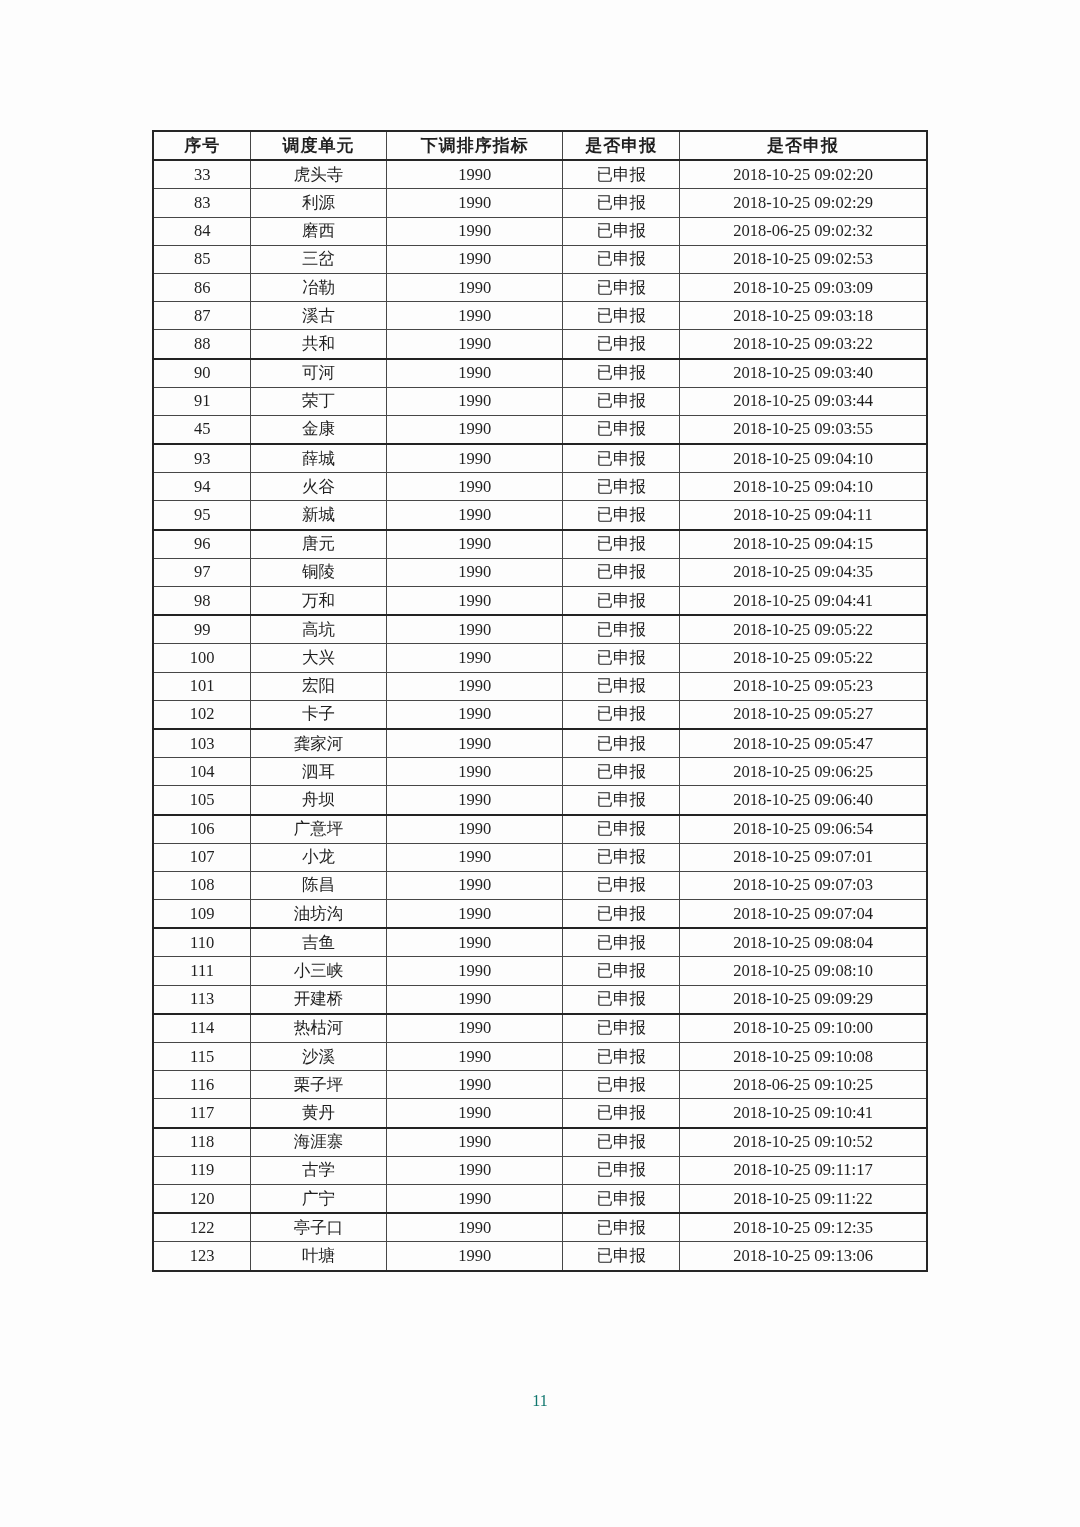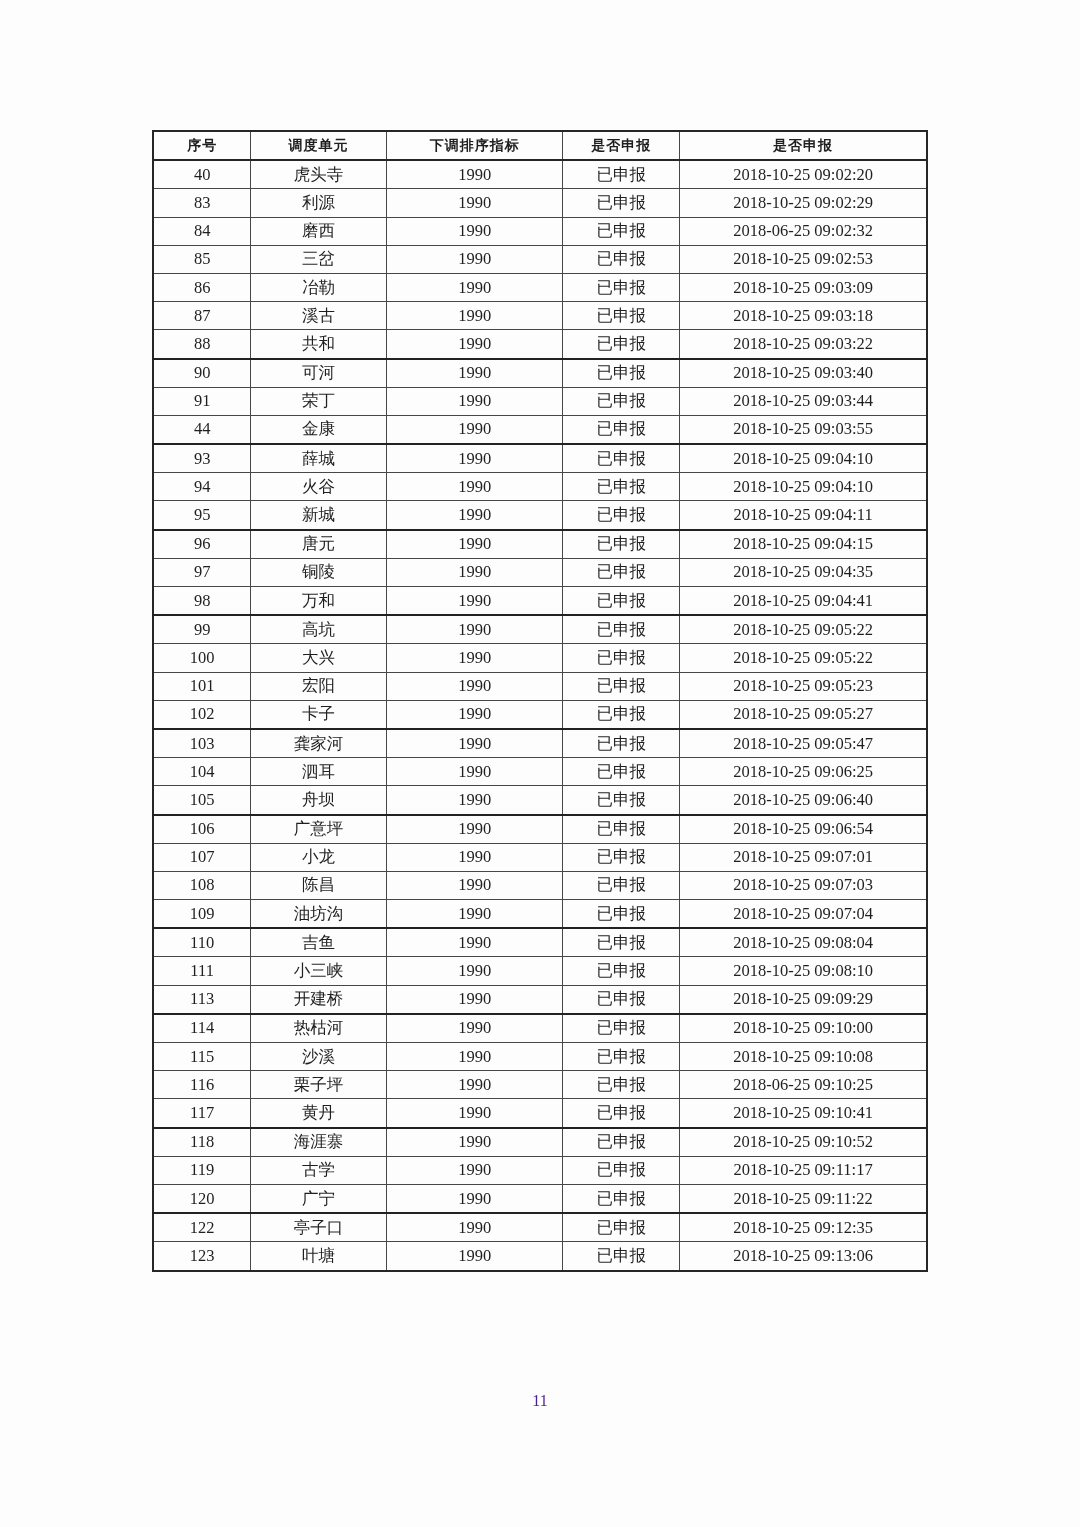--- a/index.html
+++ b/index.html
@@ -40,39 +40,39 @@
     border: 1px solid #474747;
     text-align: center;
     vertical-align: middle;
     padding: 0;
     height: 27.2px;
     overflow: hidden;
     white-space: nowrap;
   }
   .doc-table th {
     font-weight: bold;
-    font-size: 14px;
+    font-size: 17px;
     border-bottom: 2px solid #262626;
     letter-spacing: 1px;
   }
   .doc-table td {
     font-size: 16.5px;
     font-weight: normal;
   }
   .doc-table tr.sep td {
     border-bottom: 2.6px solid #222222;
   }
   .page-number {
     position: absolute;
     top: 1392px;
     left: 0;
     width: 100%;
     text-align: center;
     font-size: 16px;
-    color: #4c1d95;
+    color: #0f766e;
   }
 </style>
 </head>
 <body>
 
 <div class="doc-page">
 
   <table class="doc-table">
     <colgroup>
       <col class="c-no">
@@ -85,21 +85,21 @@
       <tr>
         <th>序号</th>
         <th>调度单元</th>
         <th>下调排序指标</th>
         <th>是否申报</th>
         <th>是否申报</th>
       </tr>
     </thead>
     <tbody>
         <tr>
-    <td>40</td>
+    <td>33</td>
     <td>虎头寺</td>
     <td>1990</td>
     <td>已申报</td>
     <td>2018-10-25 09:02:20</td>
   </tr>
         <tr>
     <td>83</td>
     <td>利源</td>
     <td>1990</td>
     <td>已申报</td>
@@ -148,21 +148,21 @@
     <td>2018-10-25 09:03:40</td>
   </tr>
         <tr>
     <td>91</td>
     <td>荣丁</td>
     <td>1990</td>
     <td>已申报</td>
     <td>2018-10-25 09:03:44</td>
   </tr>
         <tr class="sep">
-    <td>44</td>
+    <td>45</td>
     <td>金康</td>
     <td>1990</td>
     <td>已申报</td>
     <td>2018-10-25 09:03:55</td>
   </tr>
         <tr>
     <td>93</td>
     <td>薛城</td>
     <td>1990</td>
     <td>已申报</td>

